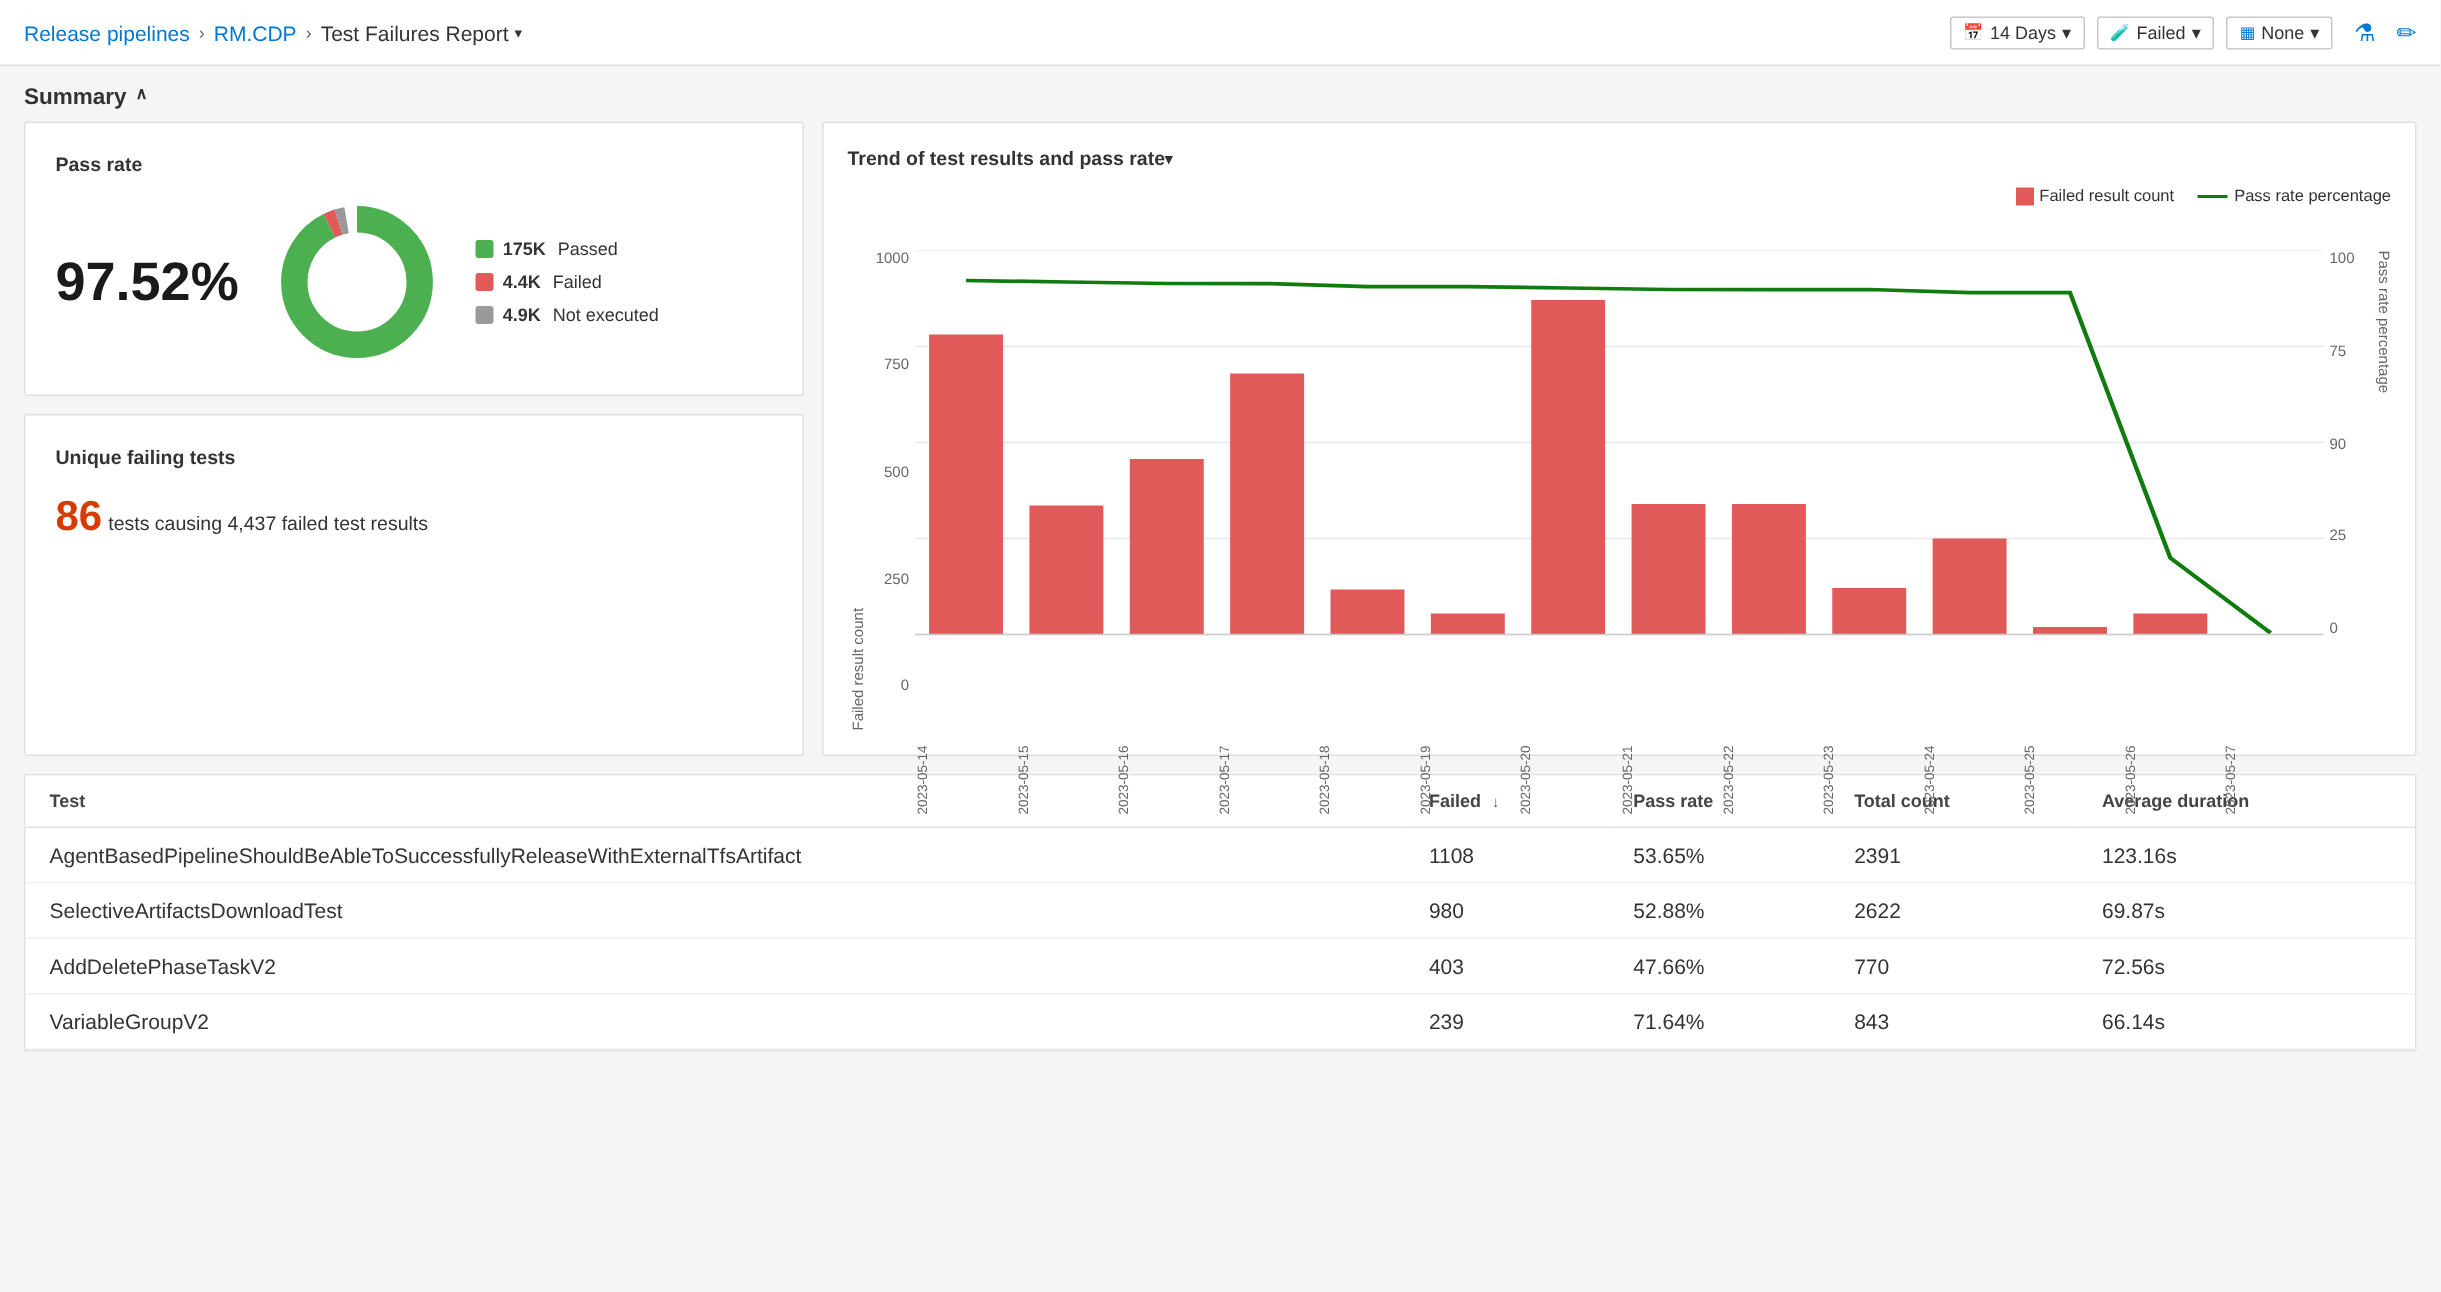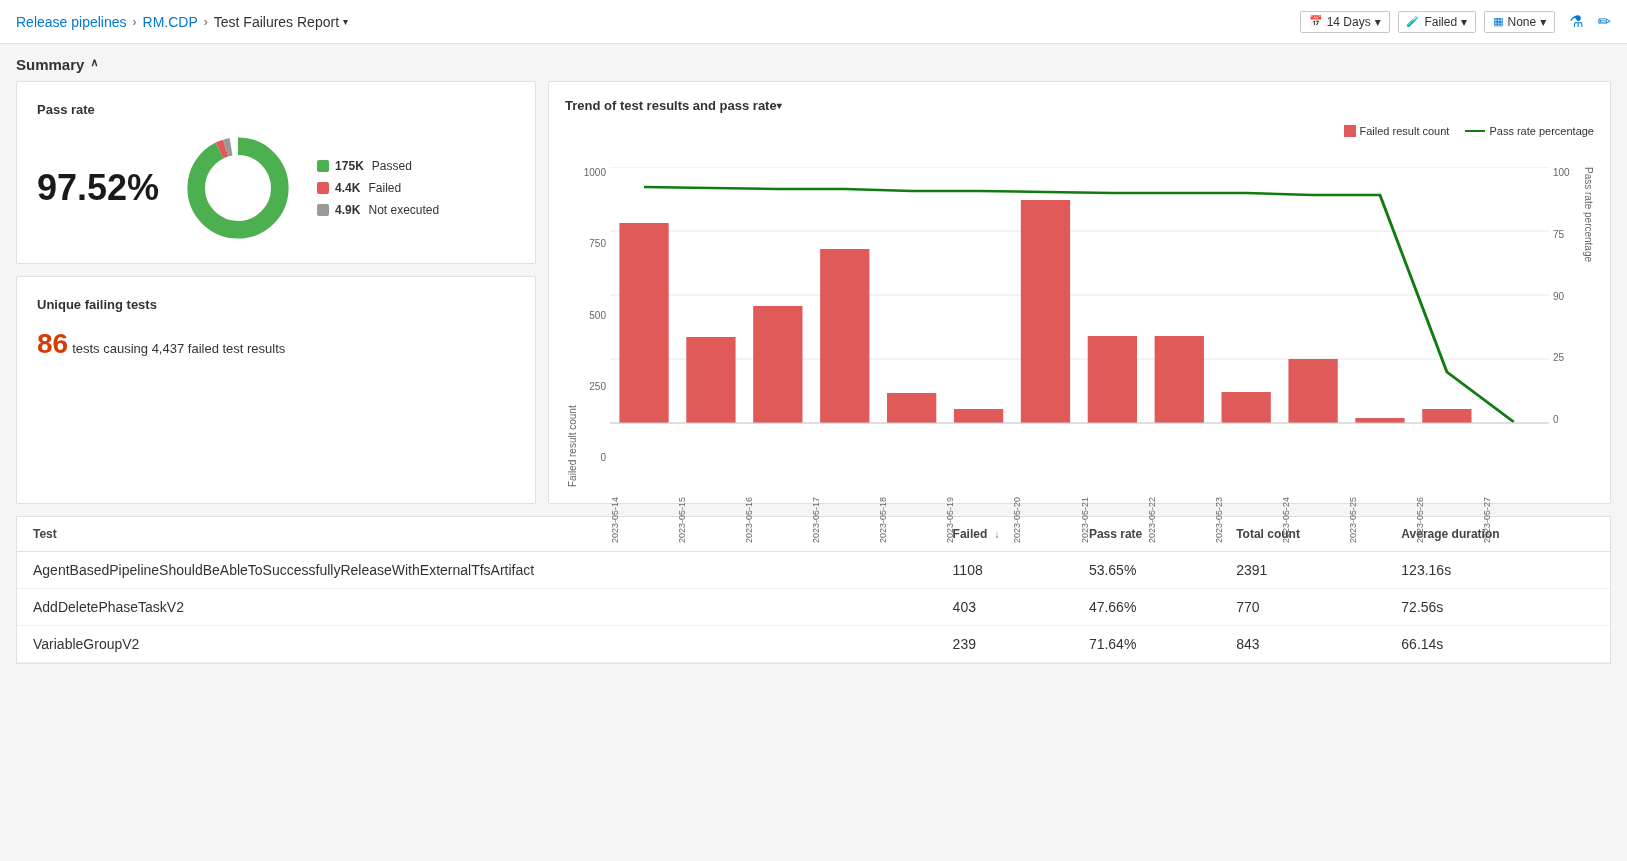--- a/index.html
+++ b/index.html
@@ -445,20 +445,27 @@
       </thead>
       <tbody id="table-body">
       <tr>
     <td>AgentBasedPipelineShouldBeAbleToSuccessfullyReleaseWithExternalTfsArtifact</td>
     <td>1108</td>
     <td>53.65%</td>
     <td>2391</td>
     <td>123.16s</td>
   </tr>
           <tr>
+    <td>SelectiveArtifactsDownloadTest</td>
+    <td>980</td>
+    <td>52.88%</td>
+    <td>2622</td>
+    <td>69.87s</td>
+  </tr>
+          <tr>
     <td>AddDeletePhaseTaskV2</td>
     <td>403</td>
     <td>47.66%</td>
     <td>770</td>
     <td>72.56s</td>
   </tr>
           <tr>
     <td>VariableGroupV2</td>
     <td>239</td>
     <td>71.64%</td>

